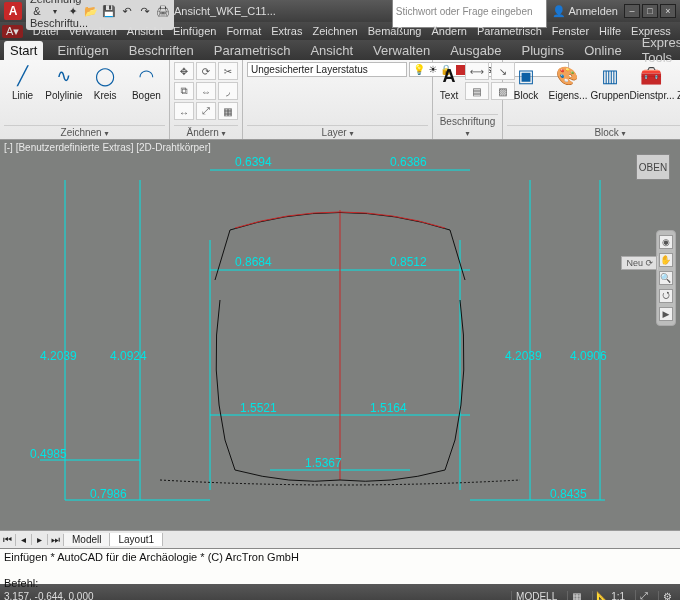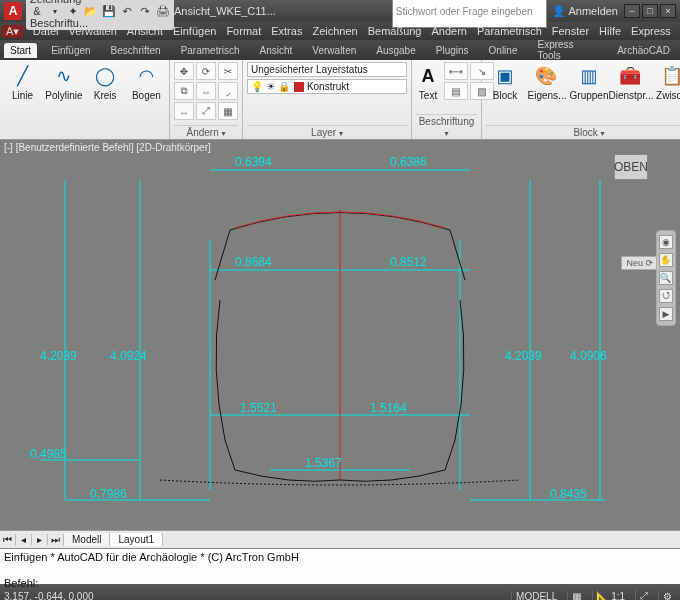--- a/index.html
+++ b/index.html
@@ -9,43 +9,43 @@
   .qat { display:flex; gap:4px; align-items:center; background:#d8d8d8; border-radius:3px; padding:1px 4px; color:#333;}
   .qat span { width:14px; text-align:center;}
   .doc-title { flex:0 0 auto; color:#ddd;}
   .search-box { margin-left:auto; background:#fff; border:1px solid #888; height:16px; width:155px; padding:16px 3px; font-size:10px; color:#888; display:flex;align-items:center;}
   .login { margin-left:6px; display:flex;align-items:center;gap:2px;color:#ddd;}
   .winbtns { display:flex; margin-left:6px; gap:2px;}
   .winbtns div{ width:16px;height:14px;background:#555;border:1px solid #222;display:flex;align-items:center;justify-content:center;color:#ddd;font-size:9px;}
   .menubar { height:18px; background:linear-gradient(#4a4a4a,#363636); display:flex; align-items:center; padding:0 2px; gap:10px; color:#ddd; font-size:11px;}
   .menubar .mi { cursor:default;}
   .menubar .mi:first-child { background:#8a1f1f; padding:0 4px; border-radius:2px;}
-  .tabbar { height:20px; background:linear-gradient(#4a4a4a,#363636); display:flex; align-items:center; padding:0 4px; gap:8px; color:#ccc; font-size:10px;}
+  .tabbar { height:20px; background:linear-gradient(#4a4a4a,#363636); display:flex; align-items:center; padding:0 4px; gap:8px; color:#ccc; font-size:13px;}
   .tabbar .tab { padding:2px 6px; cursor:default;}
   .tabbar .tab.active { background:#f3f3f3; color:#111; border-radius:3px 3px 0 0;}
   .ribbon { height:80px; background:linear-gradient(#f7f7f7,#e6e6e6); border-bottom:1px solid #999; display:flex;}
   .panel { border-right:1px solid #bbb; padding:2px 4px 0 4px; display:flex; flex-direction:column; }
   .panel-body { flex:1; display:flex; align-items:flex-start; gap:4px; }
   .panel-title { text-align:center; font-size:10px; color:#555; padding:1px 0; border-top:1px solid #ccc;}
   .bigbtn { display:flex; flex-direction:column; align-items:center; width:38px; font-size:10px; gap:2px; padding-top:2px;}
   .bigbtn .ico { width:24px; height:24px; display:flex;align-items:center;justify-content:center; font-size:18px; color:#0b5fa5;}
   .smallgrid { display:grid; grid-template-columns:repeat(3,20px); grid-auto-rows:18px; gap:2px;}
   .smallgrid div,.colgrid div{ background:#fafafa;border:1px solid #ccc;display:flex;align-items:center;justify-content:center;font-size:10px;color:#555;}
   .colgrid { display:grid; grid-template-columns:repeat(2,24px); grid-auto-rows:18px; gap:2px;}
-  .layerrow { display:flex; flex-direction:column; gap:2px; font-size:10px; }
+  .layerrow { display:flex; flex-direction:row; gap:2px; font-size:10px; }
   .layerrow .lr { display:flex; align-items:center; gap:3px; background:#fff;border:1px solid #bbb;padding:1px 3px; width:160px;}
   .swatch{width:10px;height:10px;display:inline-block;}
   .viewport { position:relative; height:390px; background:#7e807e; overflow:hidden;}
   .vp-label { position:absolute; top:2px; left:4px; color:#e8e8e8; font-size:10px;}
   svg.drawing { position:absolute; inset:0; width:100%; height:100%;}
   .dim { font: 12px "Arial"; fill:#00e5e5; }
   .dimline { stroke:#00e5e5; stroke-width:1; fill:none;}
   .sketch { stroke:#111; stroke-width:1; fill:none;}
   .redline { stroke:#c62828; stroke-width:1; fill:none;}
-  .cube { position:absolute; top:14px; right:32px; width:34px;height:26px;background:#d0d0d0;border:1px solid #888;display:flex;align-items:center;justify-content:center;font-size:12px;color:#444;}
+  .cube { position:absolute; top:14px; right:10px; width:34px;height:26px;background:#d0d0d0;border:1px solid #888;display:flex;align-items:center;justify-content:center;font-size:10px;color:#444;}
   .navbar { position:absolute; right:4px; top:90px; width:20px; background:rgba(230,230,230,.6); border:1px solid #aaa; border-radius:4px; display:flex;flex-direction:column;align-items:center;gap:4px;padding:4px 0;}
   .navbar div{width:14px;height:14px;border:1px solid #999;background:#eee;font-size:9px;display:flex;align-items:center;justify-content:center;color:#555;}
   .sheet-tabs { height:18px; background:#e9e9e9; border-top:1px solid #999; display:flex; align-items:center; font-size:10px;}
   .sheet-tabs .nav{width:16px;text-align:center;border-right:1px solid #bbb;}
   .sheet-tabs .st{ padding:1px 8px; border-right:1px solid #bbb; background:#f5f5f5;}
   .sheet-tabs .st.active{ background:#fff; font-weight:normal;}
   .cmd { height:36px; background:#fdfdfb; border-top:1px solid #888; font-family:"Consolas",monospace; font-size:11px; padding:2px 4px; color:#111; white-space:pre;}
   .status { height:16px; background:linear-gradient(#585858,#3a3a3a); color:#ddd; display:flex; align-items:center; font-size:10px; padding:12px 4px; gap:6px;}
   .status .seg { border-left:1px solid #666; padding:0 4px; display:flex;align-items:center;gap:2px;}
   .tri{display:inline-block;font-size:8px;}
@@ -124,20 +124,21 @@
         </div>
       <div class="bigbtn">
           <div class="ico">◯</div>
           <span>Kreis</span>
         </div>
       <div class="bigbtn">
           <div class="ico">◠</div>
           <span>Bogen</span>
         </div>
     </div>
+    <div class="panel-title"><span>Zeichnen</span> <span class="tri">▾</span></div>
   </div>
   <div class="panel" style="width:86px">
     <div class="panel-body">
       <div class="smallgrid">
         <div>✥</div>
           <div>⟳</div>
           <div>✂</div>
         <div>⧉</div>
           <div>⇔</div>
           <div>◞</div>
@@ -201,21 +202,21 @@
       <div class="bigbtn">
           <div class="ico">📋</div>
           <span>Zwisc...</span>
         </div>
     </div>
     <div class="panel-title"><span>Block</span> <span class="tri">▾</span></div>
   </div>
 </div>
 
 <div class="viewport">
-  <div class="vp-label">[-] [Benutzerdefinierte Befehl] [2D-Drahtkörper]</div>
+  <div class="vp-label">[-] [Benutzerdefinierte Extras] [2D-Drahtkörper]</div>
   <div class="cube">OBEN</div>
   <div class="neu"><span>Neu</span> ⟳</div>
   <div class="navbar">
     <div>◉</div>
     <div>✋</div>
     <div>🔍</div>
     <div>⭯</div>
     <div>▶</div>
   </div>
   <svg class="drawing" viewBox="0 0 660 390">

